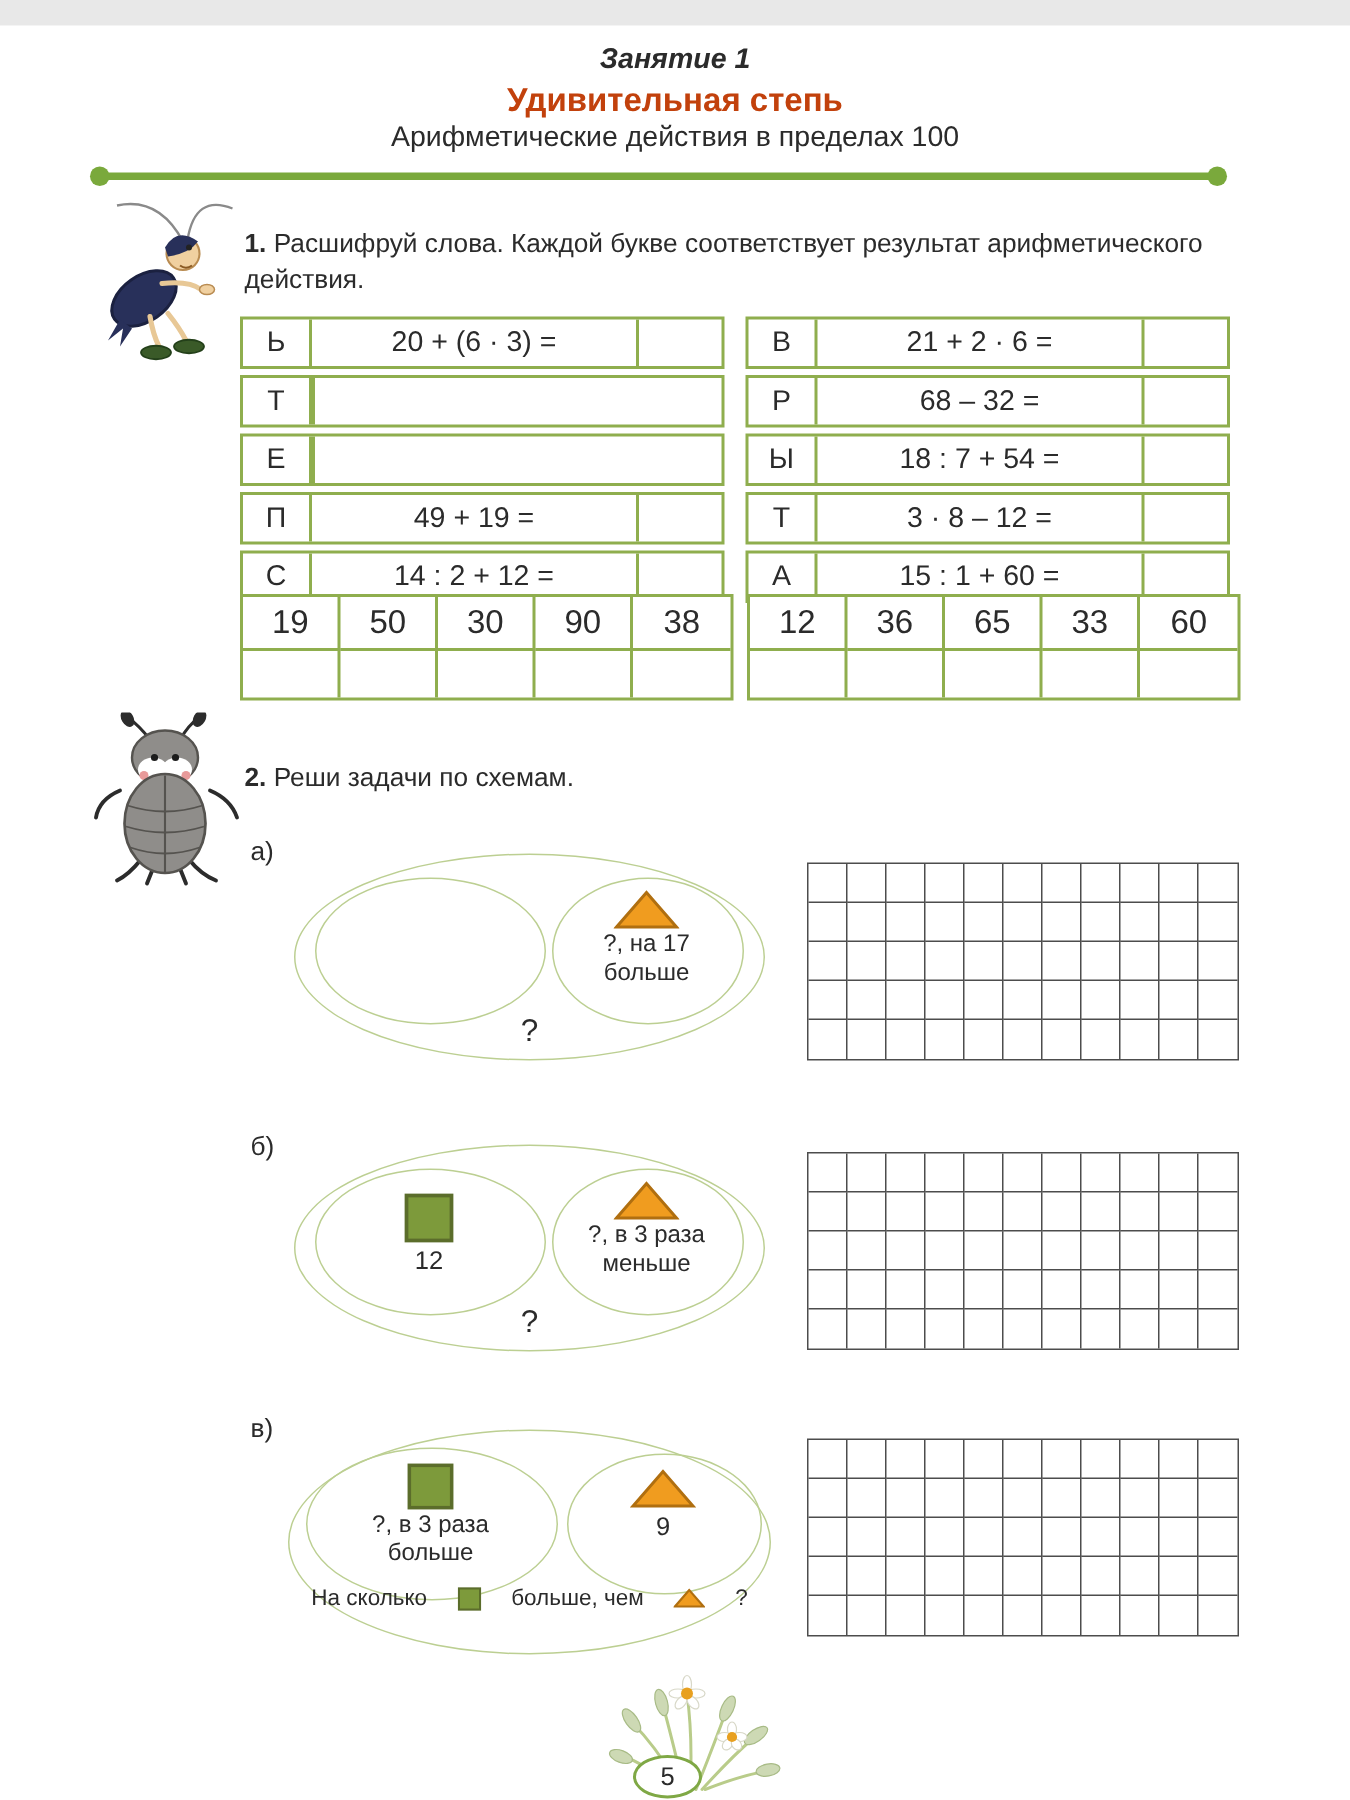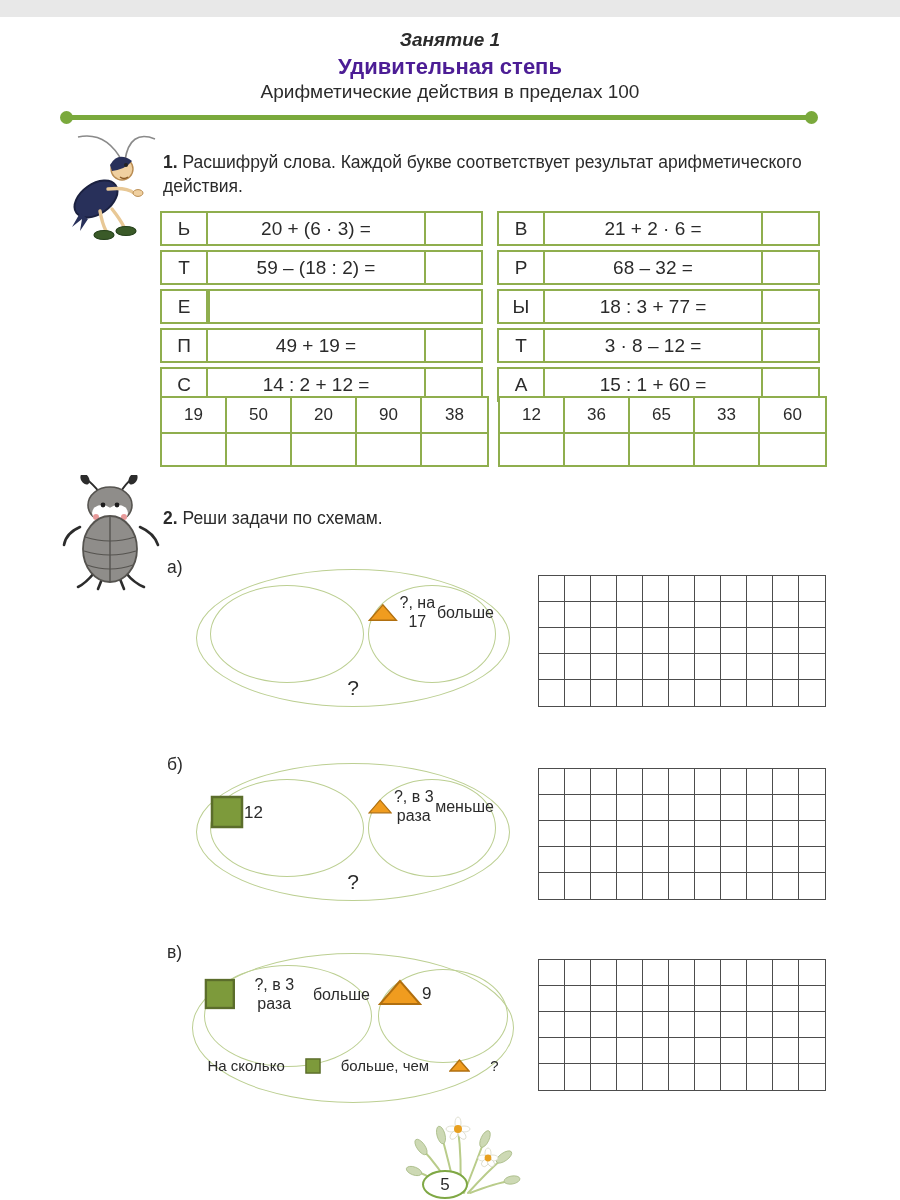--- a/index.html
+++ b/index.html
@@ -1,45 +1,45 @@
 <!DOCTYPE html>
 <html><head>
 <meta charset="utf-8">
 <style>
   html,body{margin:0;padding:0;background:#e8e8e8;}
   .page{position:relative;width:900px;height:1200px;background:#ffffff;margin:17px auto;
         font-family:"Liberation Sans",sans-serif;color:#2b2b2b;overflow:hidden;}
   .abs{position:absolute;}
   
   .lesson{top:12px;left:0;right:0;text-align:center;font-size:19px;font-weight:bold;font-style:italic;}
-  .title{top:37px;left:0;right:0;text-align:center;font-size:22px;font-weight:bold;color:#4c1d95;}
+  .title{top:37px;left:0;right:0;text-align:center;font-size:22px;font-weight:bold;color:#c2410c;}
   .subtitle{top:64px;left:0;right:0;text-align:center;font-size:19px;font-weight:normal;}
   .divider{top:98px;left:70px;width:740px;height:5px;background:#7aa93c;border-radius:3px;}
   .dot{width:13px;height:13px;border-radius:50%;background:#7aa93c;top:94px;}
   .dot.l{left:60px}.dot.r{left:805px}
   
   .task-par{font-size:17.5px;line-height:1.35;}
   .tnum{font-weight:bold;}
   
   .cipher{width:323px;}
   .cipher-row{display:flex;height:31px;margin-bottom:4px;border:2px solid #8fae4e;background:#fff;}
   .cipher-row .cell{display:flex;align-items:center;justify-content:center;font-size:19px;}
   .cell.letter{width:44px;border-right:2px solid #8fae4e;}
   .cell.expr{flex:1;}
   .cell.ans{width:55px;border-left:2px solid #8fae4e;}
   
   .strip{border:2px solid #8fae4e;display:grid;grid-template-columns:repeat(5,65px);grid-template-rows:36px 31px;background:#fff;}
-  .strip .scell{display:flex;align-items:center;justify-content:center;font-size:17px;
+  .strip .scell{display:flex;align-items:center;justify-content:center;font-size:22px;
     border-right:2px solid #8fae4e;border-bottom:2px solid #8fae4e;}
   .strip .scell.lastcol{border-right:none;}
   .strip .scell.lastrow{border-bottom:none;}
   
   .oval{position:absolute;border:1.6px solid #bccf92;border-radius:50%;}
   .diag-label{font-size:17.5px;}
-  .inner-content{position:absolute;display:flex;flex-direction:row;align-items:center;}
+  .inner-content{position:absolute;display:flex;flex-direction:column;align-items:center;}
   .val{font-size:17px;margin-top:2px;}
   .dline{font-size:16px;line-height:1.2;text-align:center;}
   .qmark{position:absolute;left:0;right:0;text-align:center;font-size:21px;}
   .qrow{position:absolute;left:0;right:0;display:flex;justify-content:center;align-items:center;gap:20px;font-size:15px;}
   
   .sqgrid{display:grid;border:1px solid #4d4d4d;background:#fff;}
   .sqgrid .gcell{border-right:1px solid #4d4d4d;border-bottom:1px solid #4d4d4d;}
   .sqgrid .gcell.lc{border-right:none;}
   .sqgrid .gcell.lr{border-bottom:none;}
   
@@ -81,21 +81,20 @@
   </div>
 
   <div id="cipher-left" class="abs cipher" style="left:160px;top:194px;">
       <div class="cipher-row">
         <div class="cell letter">Ь</div>
         <div class="cell expr">20 + (6 · 3) =</div>
         <div class="cell ans"></div>
       </div>
       <div class="cipher-row">
         <div class="cell letter">Т</div>
-        <div class="cell expr">59 – (18 : 2) =</div>
         <div class="cell ans"></div>
       </div>
       <div class="cipher-row">
         <div class="cell letter">Е</div>
         <div class="cell ans"></div>
       </div>
       <div class="cipher-row">
         <div class="cell letter">П</div>
         <div class="cell expr">49 + 19 =</div>
         <div class="cell ans"></div>
@@ -112,39 +111,39 @@
         <div class="cell expr">21 + 2 · 6 =</div>
         <div class="cell ans"></div>
       </div>
       <div class="cipher-row">
         <div class="cell letter">Р</div>
         <div class="cell expr">68 – 32 =</div>
         <div class="cell ans"></div>
       </div>
       <div class="cipher-row">
         <div class="cell letter">Ы</div>
-        <div class="cell expr">18 : 3 + 77 =</div>
+        <div class="cell expr">18 : 7 + 54 =</div>
         <div class="cell ans"></div>
       </div>
       <div class="cipher-row">
         <div class="cell letter">Т</div>
         <div class="cell expr">3 · 8 – 12 =</div>
         <div class="cell ans"></div>
       </div>
       <div class="cipher-row">
         <div class="cell letter">А</div>
         <div class="cell expr">15 : 1 + 60 =</div>
         <div class="cell ans"></div>
       </div>
     </div>
 
   <div id="strip-left" class="abs strip" style="left:160px;top:379px;">
       <div class="scell">19</div>
       <div class="scell">50</div>
-      <div class="scell">20</div>
+      <div class="scell">30</div>
       <div class="scell">90</div>
       <div class="scell lastcol">38</div>
       <div class="scell lastrow"></div>
       <div class="scell lastrow"></div>
       <div class="scell lastrow"></div>
       <div class="scell lastrow"></div>
       <div class="scell lastrow lastcol"></div>
     </div>
   <div id="strip-right" class="abs strip" style="left:498px;top:379px;">
       <div class="scell">12</div>

